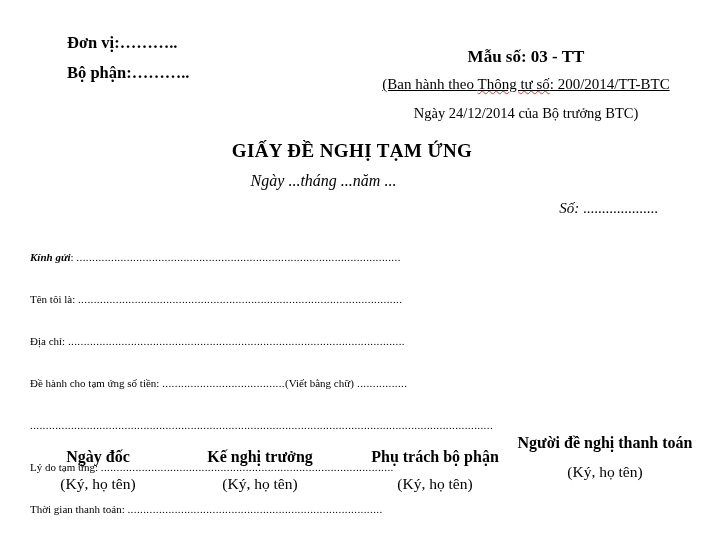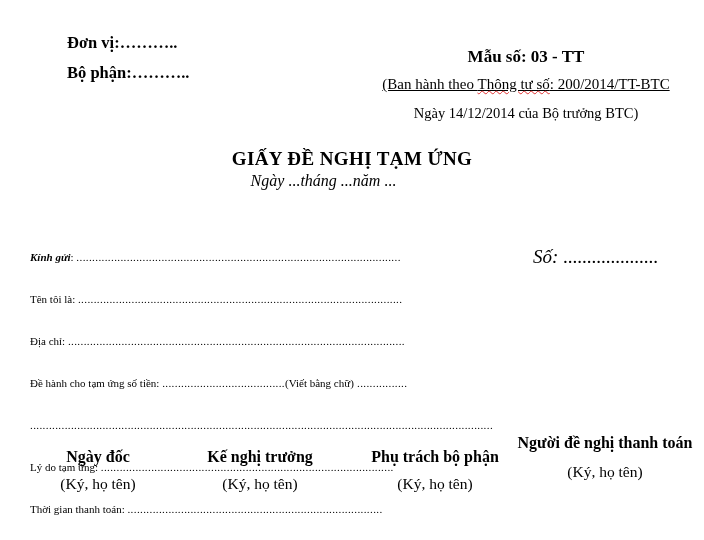--- a/index.html
+++ b/index.html
@@ -74,39 +74,37 @@
   
   .title {
     position: absolute;
     left: 0;
     top: 140px;
     width: 704px;
     text-align: center;
     font-weight: bold;
     font-size: 19px;
     letter-spacing: 0.4px;
-    margin-top: 8px;
   }
   .subtitle {
     position: absolute;
     left: 0;
     top: 172px;
     width: 647px;
     text-align: center;
     font-style: italic;
     font-size: 16px;
   }
   .so-line {
     position: absolute;
     left: 0;
     top: 200px;
     width: 658px;
     text-align: right;
-    font-size: 19px;
-    margin-top: 46px;
+    font-size: 15px;
   }
   .so-line .so-label {
     font-style: italic;
   }
 
   
   .body {
     position: absolute;
     left: 30px;
     top: 228px;
@@ -169,21 +167,21 @@
 <div class="page">
 
   <div class="hdr-left">
     <div class="row">Đơn vị:………..</div>
     <div class="row">Bộ phận:………..</div>
   </div>
 
   <div class="hdr-right">
     <div class="mau">Mẫu số: 03 - TT</div>
     <div class="ban"><span>(Ban hành theo </span><span class="sp">Thông tư số</span><span>: 200/2014/TT-BTC</span></div>
-    <div class="ngaybh">Ngày 14/12/2014 của Bộ trưởng  BTC)</div>
+    <div class="ngaybh">Ngày 24/12/2014 của Bộ trưởng  BTC)</div>
   </div>
 
   <div class="title">GIẤY ĐỀ NGHỊ TẠM ỨNG</div>
   <div class="subtitle">Ngày ...tháng ...năm ...</div>
 
   <div class="so-line"><span class="so-label">Số:</span><span class="dots"> ....................</span></div>
 
   <div class="body">
 
     <div class="bline"><span class="lbl bi">Kính gửi</span><span class="lbl">: </span><span class="dots">.......................................................................................................</span></div>

